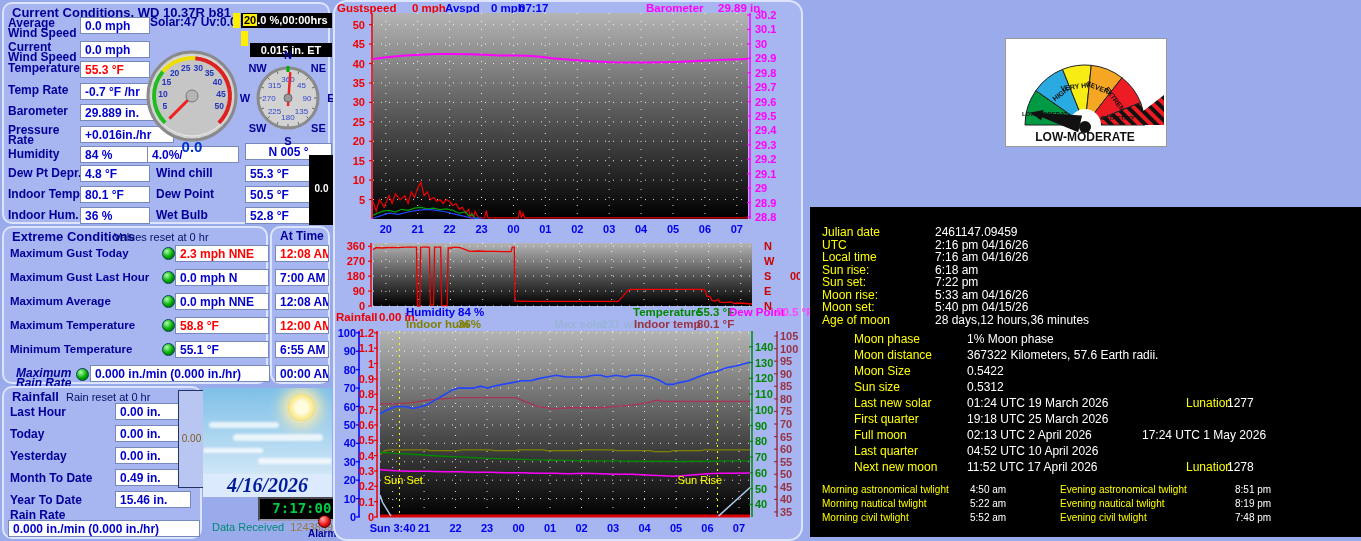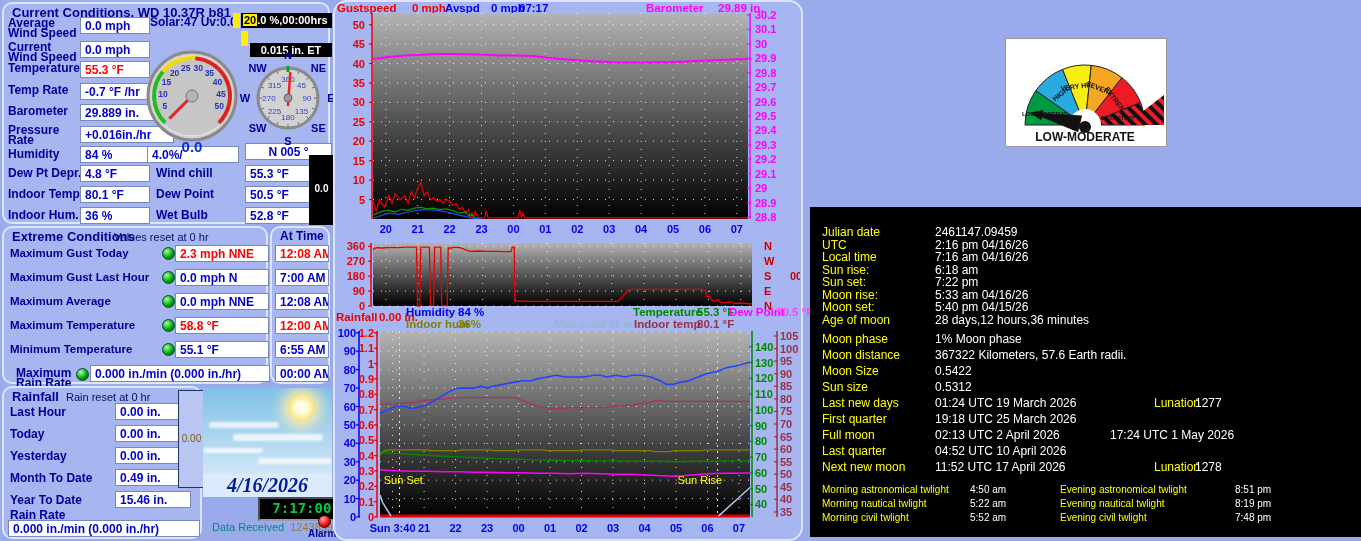--- a/index.html
+++ b/index.html
@@ -203,21 +203,21 @@
           <span class="lbl2">Maximum Temperature</span>
           <span class="led"></span>
           <span class="vbox" style="color: rgb(255, 0, 0);">58.8 °F</span>
         </div>
         <div class="ext-row">
           <span class="lbl2">Minimum Temperature</span>
           <span class="led"></span>
           <span class="vbox">55.1 °F</span>
         </div>
     </div>
-    <div class="lbl" style="left:12px;top:140px;">Maximum
+    <div class="lbl" style="left:12px;top:140px;font-style:italic;">Maximum
 Rain Rate</div>
     <span class="led" style="left:72px;top:140px;"></span>
     <div class="vbox" style="left:86px;top:137px;width:174px;">0.000 in./min (0.000 in./hr)</div>
   </div>
 
   <div class="panel" style="left:270px;top:226px;width:60px;height:158px;">
     <div class="ptitle" style="left:8px;top:1px;font-size:12px;">At Time</div>
     <div style="position:absolute;left:0;top:17px;width:60px;">
       <div class="time-row">
           <span class="vbox" style="color: rgb(255, 0, 0);">12:08 AM</span>
@@ -664,21 +664,21 @@
         </div>
         <div class="arow">
           <span class="al">Moon set:</span>
           <span class="av">5:40 pm 04/15/26</span>
         </div>
         <div class="arow">
           <span class="al">Age of moon</span>
           <span class="av">28 days,12 hours,36 minutes</span>
         </div>
     </div>
-    <div style="position:relative;padding-top:7px;">
+    <div style="position:relative;padding-top:7px;padding-left:32px;">
       <div class="arow2">
           <span class="al">Moon phase</span>
           <span class="av">1% Moon phase</span>
 
         </div>
         <div class="arow2">
           <span class="al">Moon distance</span>
           <span class="av">367322 Kilometers, 57.6 Earth radii.</span>
 
         </div>
@@ -686,21 +686,21 @@
           <span class="al">Moon Size</span>
           <span class="av">0.5422</span>
 
         </div>
         <div class="arow2">
           <span class="al">Sun size</span>
           <span class="av">0.5312</span>
 
         </div>
         <div class="arow2">
-          <span class="al">Last new days</span>
+          <span class="al">Last new solar</span>
           <span class="av">01:24 UTC 19 March 2026</span>
           <span class="al2">Lunation</span>
           <span class="av2">1277</span>
 
         </div>
         <div class="arow2">
           <span class="al">First quarter</span>
           <span class="av">19:18 UTC 25 March 2026</span>
 
         </div>

